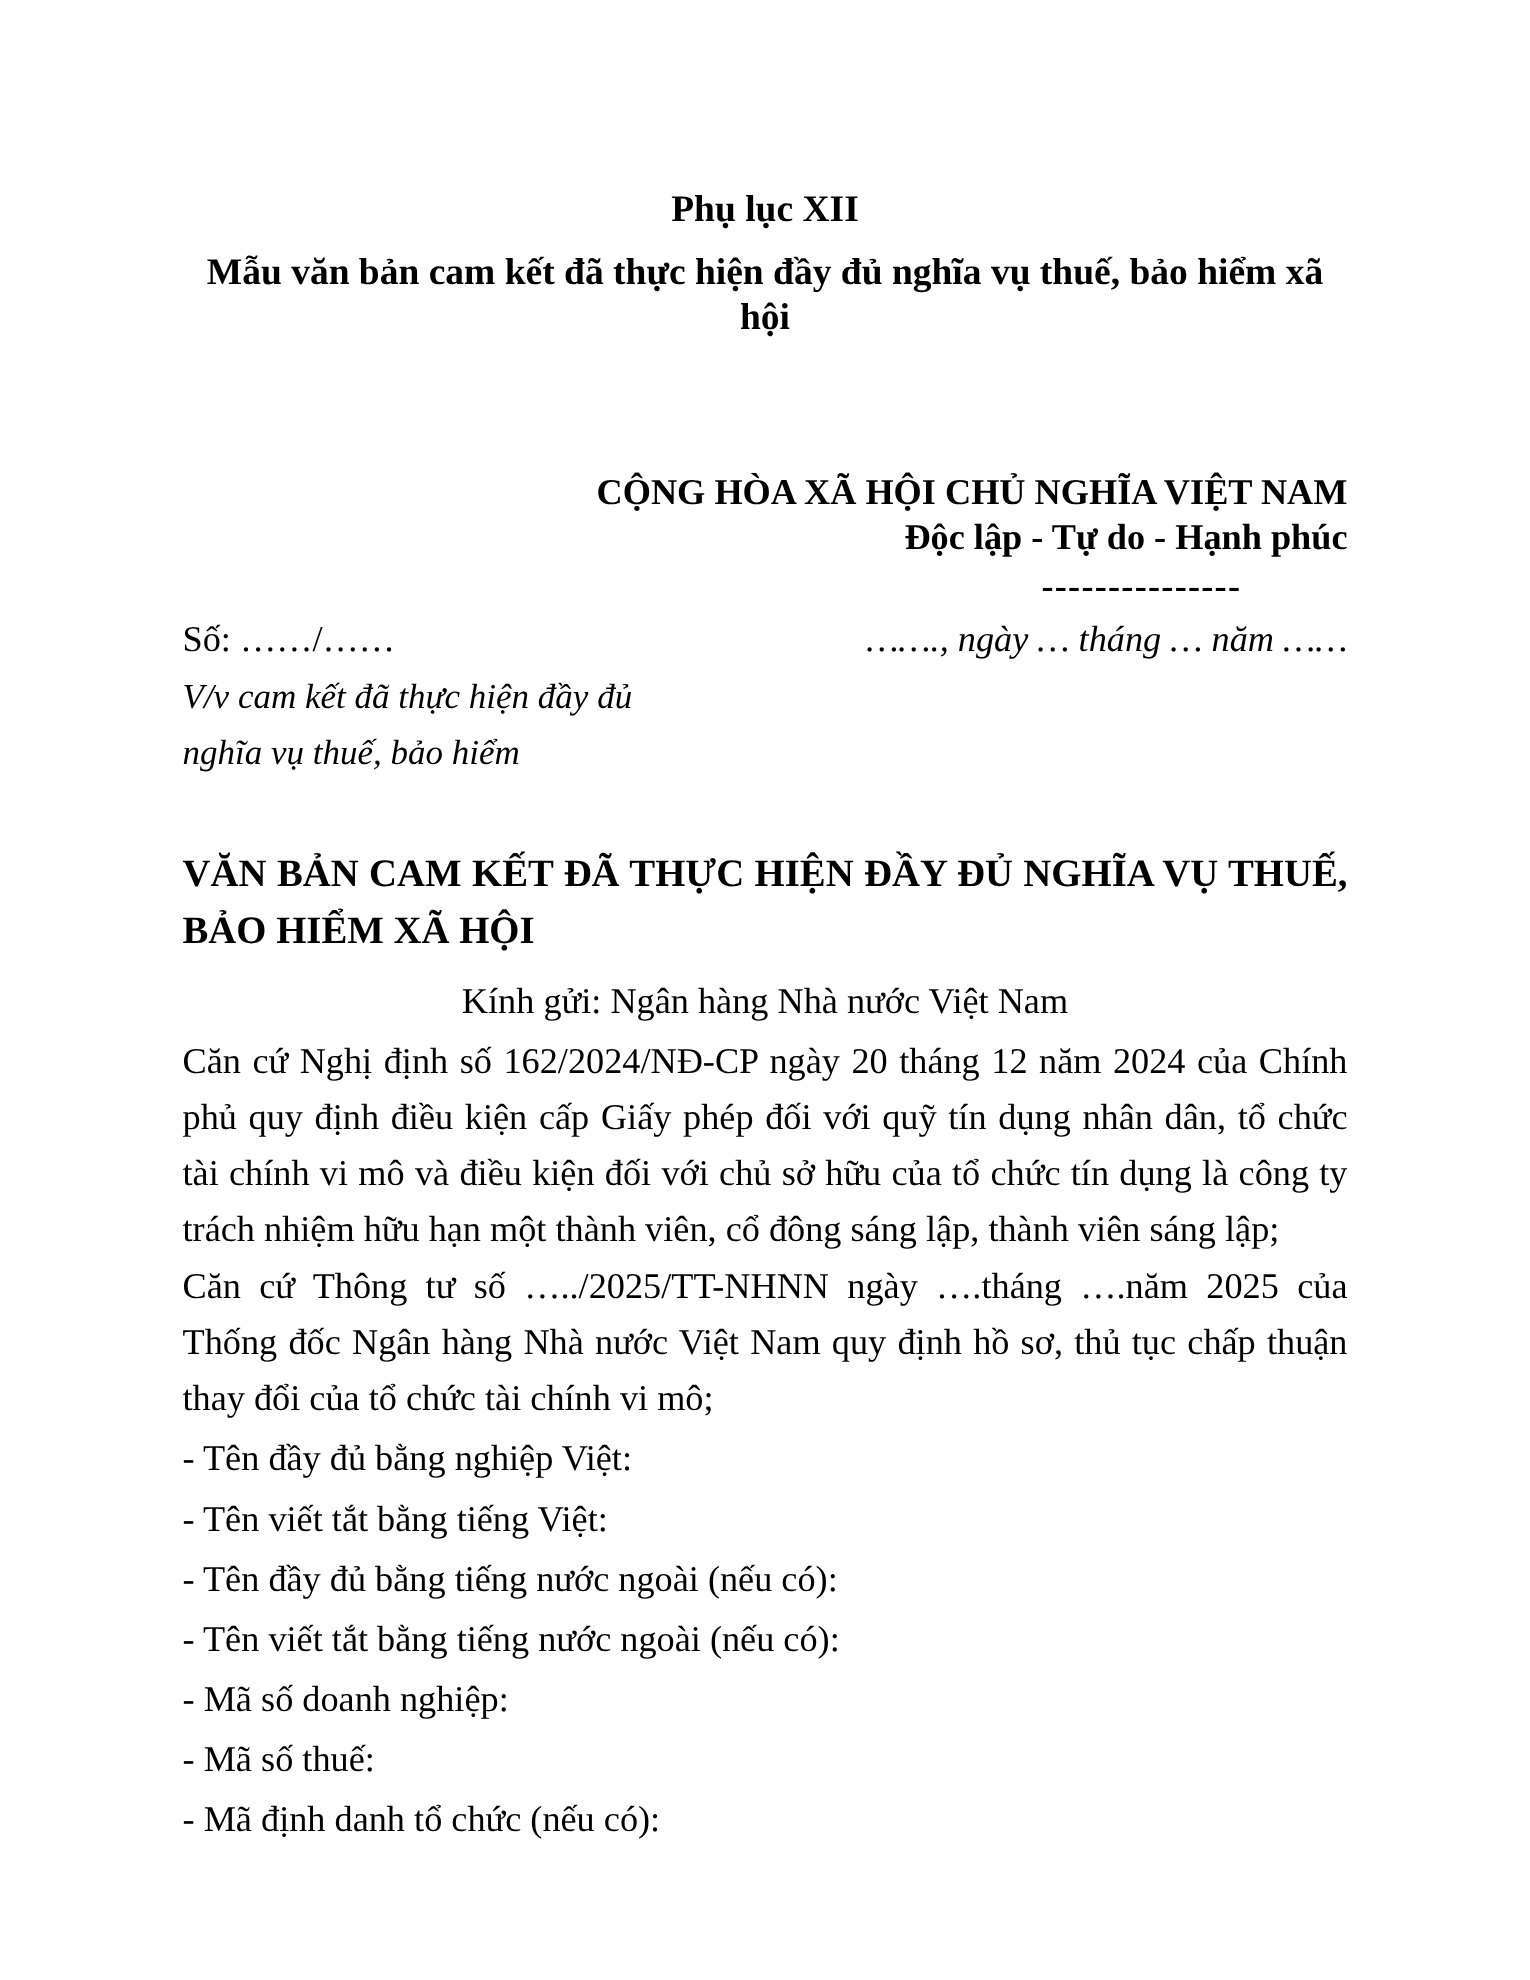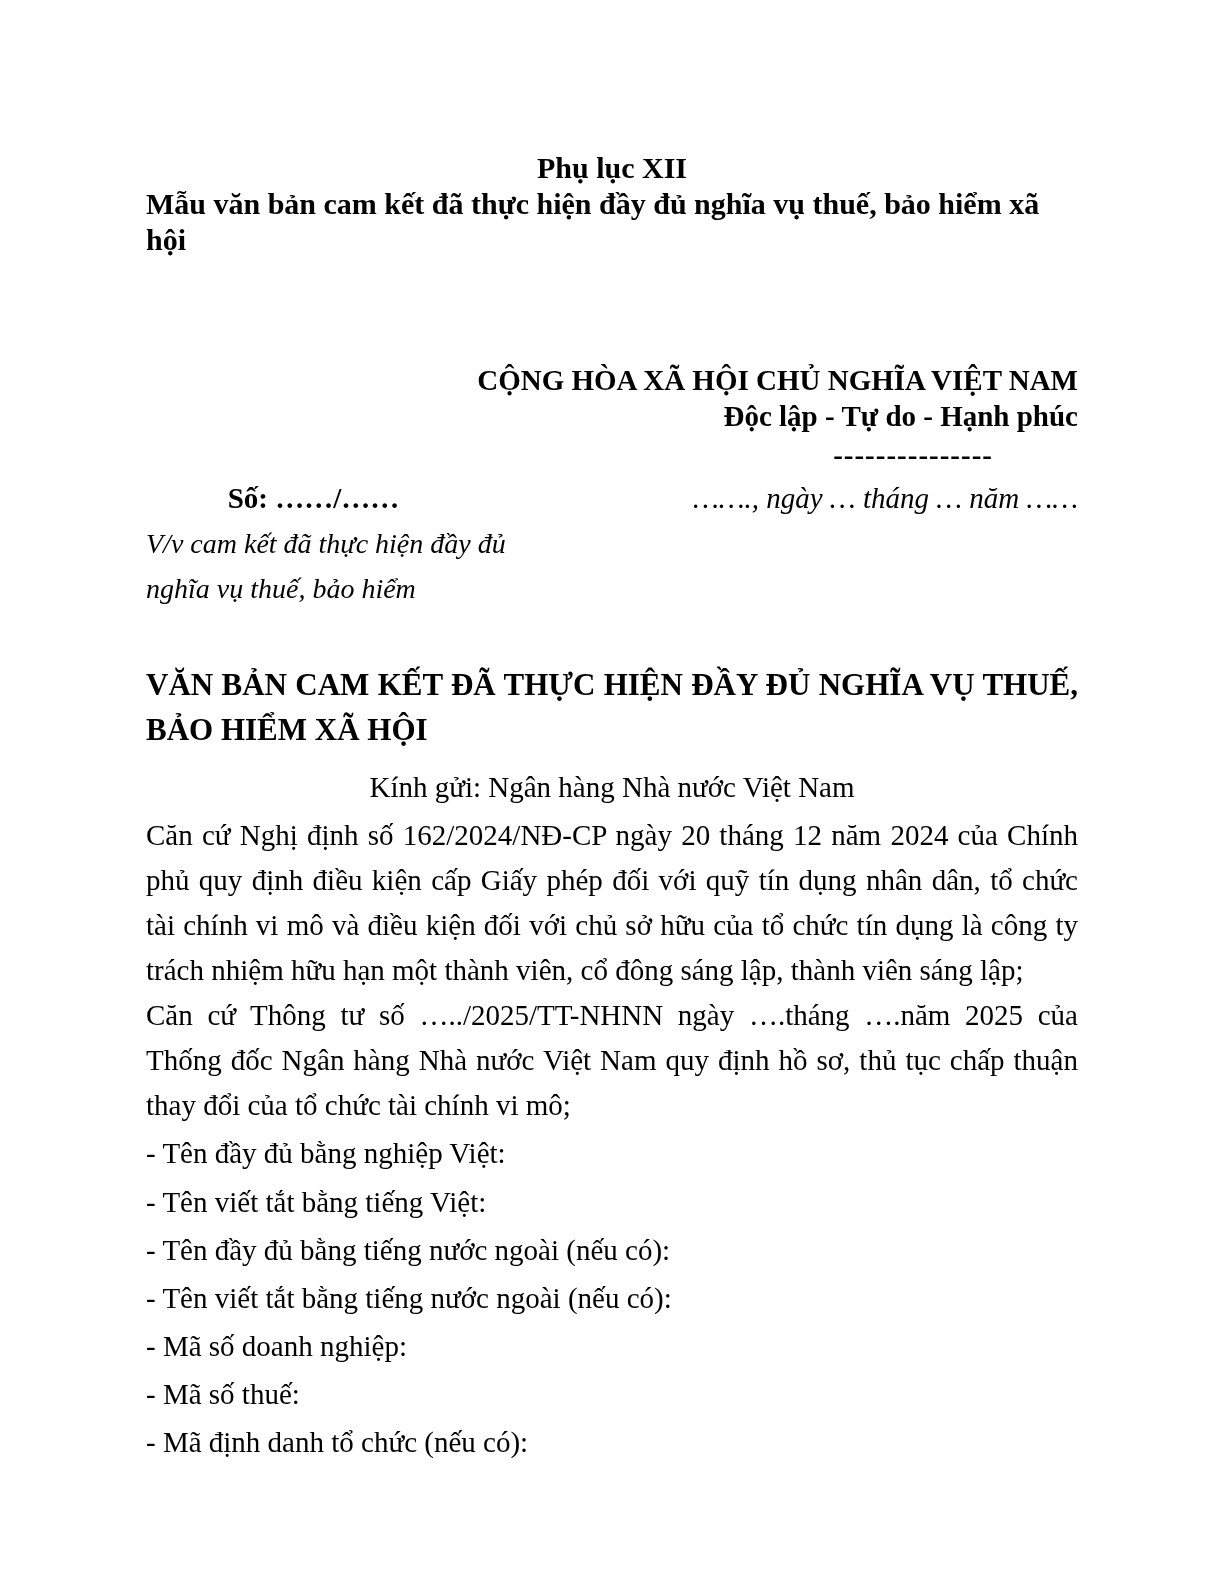--- a/index.html
+++ b/index.html
@@ -15,44 +15,46 @@
     padding: 150px 146px 0 146px;
     overflow: hidden;
   }
   .appendix-title {
     text-align: center;
     font-weight: bold;
     font-size: 30px;
     line-height: 1.2;
   }
   .appendix-subtitle {
+    text-align: center;
     font-weight: bold;
     font-size: 30px;
     line-height: 1.2;
+    margin-top: 14px;
   }
   .letterhead {
     display: flex;
     margin-top: 104px;
     align-items: flex-start;
   }
   .lh-left { width: 335px; text-align: center; }
   .org-name { font-size: 27px; line-height: 1.3; letter-spacing: 0.5px; }
   .org-divider {
     font-size: 27px; font-weight: bold; line-height: 1.1;
     margin-top: 12px; position: relative; left: -45px; letter-spacing: 1px;
   }
   .lh-right { flex: 1; text-align: right; }
   .national-title { font-weight: bold; font-size: 29px; line-height: 1.25; }
   .national-motto { font-weight: bold; font-size: 29px; line-height: 1.25; margin-top: 0; }
   .motto-divider {
     font-weight: bold; font-size: 29px; line-height: 1.0;
     margin-top: 6px; position: relative; left: -85px; letter-spacing: 1px;
   }
   .ref-row { display: flex; margin-top: 10px; align-items: flex-start; }
-  .ref-number { width: 335px; text-align: center; font-size: 29px; line-height: 1.25; font-weight: bold; }
+  .ref-number { width: 335px; font-size: 29px; line-height: 1.25; }
   .ref-date { flex: 1; text-align: right; font-style: italic; font-size: 29px; line-height: 1.25; }
   .subject {
     font-style: italic;
     font-size: 28px;
     line-height: 1.6;
     max-width: 385px;
     margin-top: 6px;
   }
   .doc-title {
     font-weight: bold;

